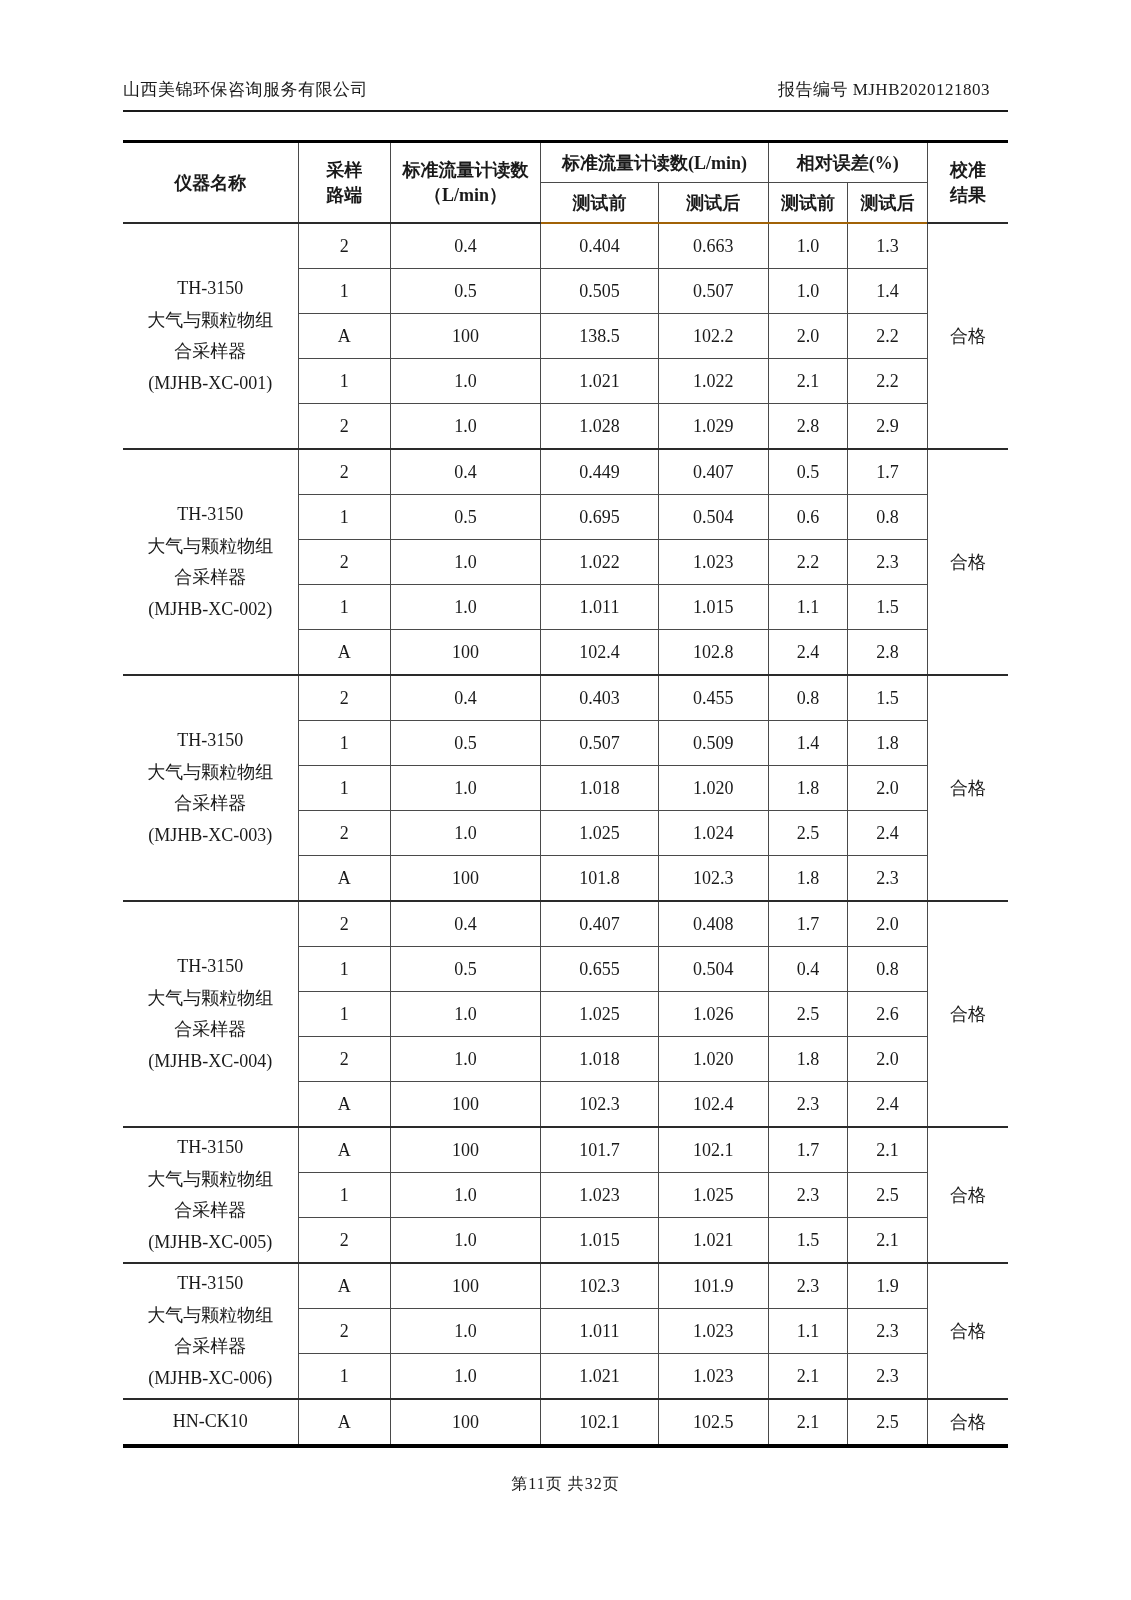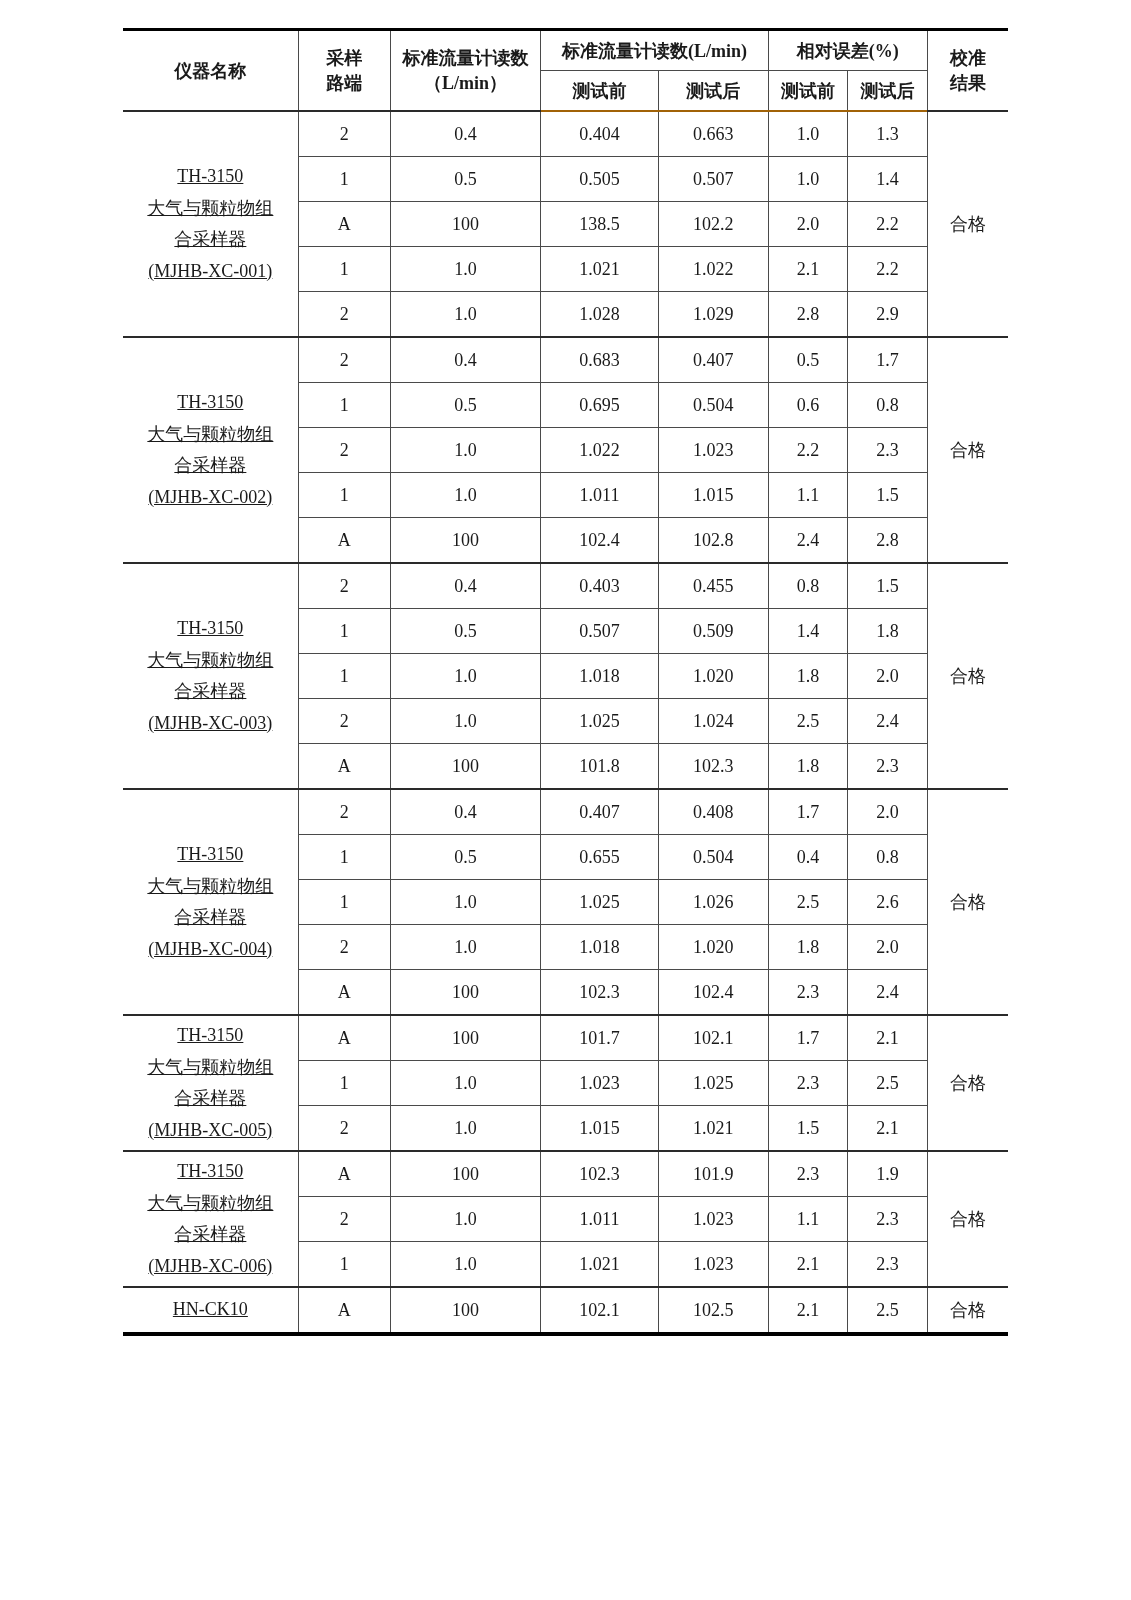--- a/index.html
+++ b/index.html
@@ -57,40 +57,43 @@
   }
   .cal-table thead tr:first-child th { border-top: none; }
   .cal-table thead tr:last-child th { border-bottom: 2px solid #a16207; }
   .cal-table thead th[rowspan] { border-bottom: 2px solid #2a2a2a; }
   .cal-table tbody td { height: 44px; }
   .cal-table .pre { white-space: pre-line; line-height: 1.35; }
   .cal-table td.name-cell {
     border-left: none;
     line-height: 1.75;
     white-space: pre-line;
-    text-decoration: underline;
   }
   .cal-table th:first-child { border-left: none; }
   .cal-table th:last-child, .cal-table td.result-cell { border-right: none; }
   .cal-table tbody tr.group-start td { border-top: 2px solid #2a2a2a; }
   .cal-table tbody tr:first-child td { border-top: none; }
 
   
   .doc-footer {
     margin-top: 26px;
     text-align: center;
     font-size: 16px;
     letter-spacing: 1px;
   }
 </style>
 </head>
 <body>
 
 <div class="page">
 
+  <div class="doc-header">
+    <span class="company">山西美锦环保咨询服务有限公司</span>
+    <span class="report-no">报告编号 MJHB2020121803</span>
+  </div>
 
   <table class="cal-table">
     <colgroup>
       <col style="width:19.8%">
       <col style="width:10.4%">
       <col style="width:17.0%">
       <col style="width:13.3%">
       <col style="width:12.4%">
       <col style="width:9.0%">
       <col style="width:9.0%">
@@ -161,21 +164,21 @@
           <td>2.8</td>
           <td>2.9</td>
         </tr>
         <tr class="group-start">
           <td rowspan="5" class="name-cell">TH-3150
 大气与颗粒物组
 合采样器
 (MJHB-XC-002)</td>
           <td>2</td>
           <td>0.4</td>
-          <td>0.683</td>
+          <td>0.449</td>
           <td>0.407</td>
           <td>0.5</td>
           <td>1.7</td>
           <td rowspan="5" class="result-cell">合格</td>
         </tr>
         <tr>
           <td>1</td>
           <td>0.5</td>
           <td>0.695</td>
           <td>0.504</td>
@@ -360,14 +363,17 @@
           <td>100</td>
           <td>102.1</td>
           <td>102.5</td>
           <td>2.1</td>
           <td>2.5</td>
           <td rowspan="1" class="result-cell">合格</td>
         </tr>
       </tbody>
   </table>
 
+  <div class="doc-footer">
+    <span>第11页 共32页</span>
+  </div>
 
 </div>
 
 </body></html>

